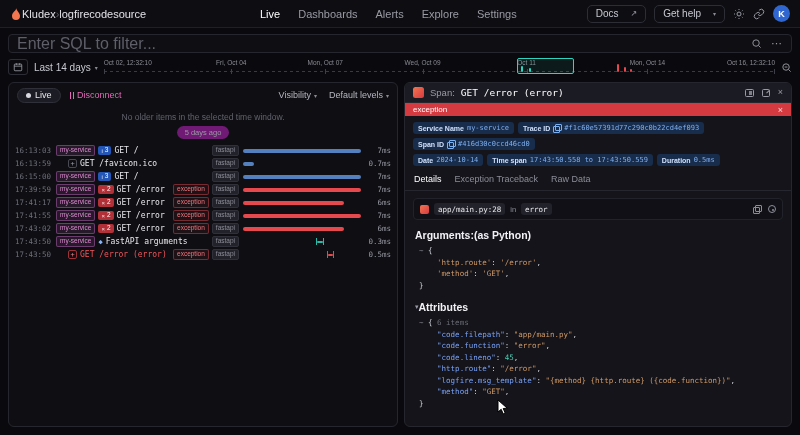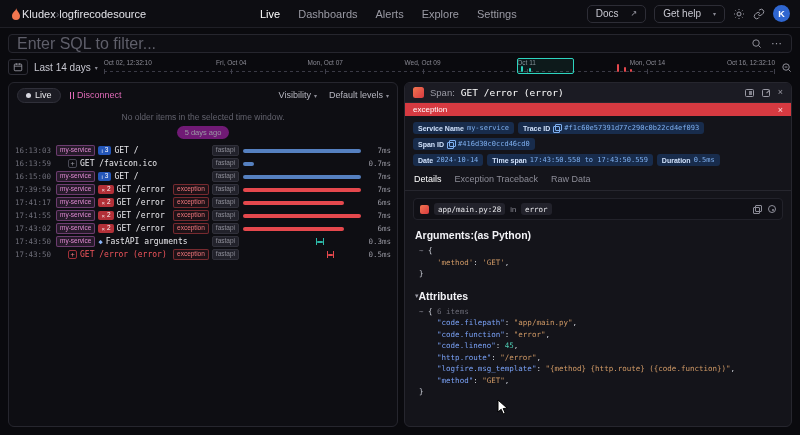--- a/index.html
+++ b/index.html
@@ -480,20 +480,21 @@
           <span class="copy-ic" style="color:#8d8d98"></span>
           <span class="target-ic"></span>
         </span>
       </div>
       <div class="sec-head">
         <span>Arguments:</span>
         <span>(as Python)</span>
       </div>
       <div class="code">
           <div class="cline"><span class="tk-tog">~ </span><span class="tk-p">{</span></div>
+          <div class="cline"><span class="tk-p">    </span><span class="tk-s">'http.route'</span><span class="tk-p">: </span><span class="tk-s">'/error'</span><span class="tk-p">,</span></div>
           <div class="cline"><span class="tk-p">    </span><span class="tk-s">'method'</span><span class="tk-p">: </span><span class="tk-s">'GET'</span><span class="tk-p">,</span></div>
           <div class="cline"><span class="tk-p">}</span></div>
         </div>
       <div class="sec-head">
         <span class="chev">▾</span>
         <span>Attributes</span>
       </div>
       <div class="code">
           <div class="cline"><span class="tk-tog">~ </span><span class="tk-p">{ </span><span class="tk-cm">6 items</span></div>
           <div class="cline"><span class="tk-p">    </span><span class="tk-k">"code.filepath"</span><span class="tk-p">: </span><span class="tk-s">"app/main.py"</span><span class="tk-p">,</span></div>

